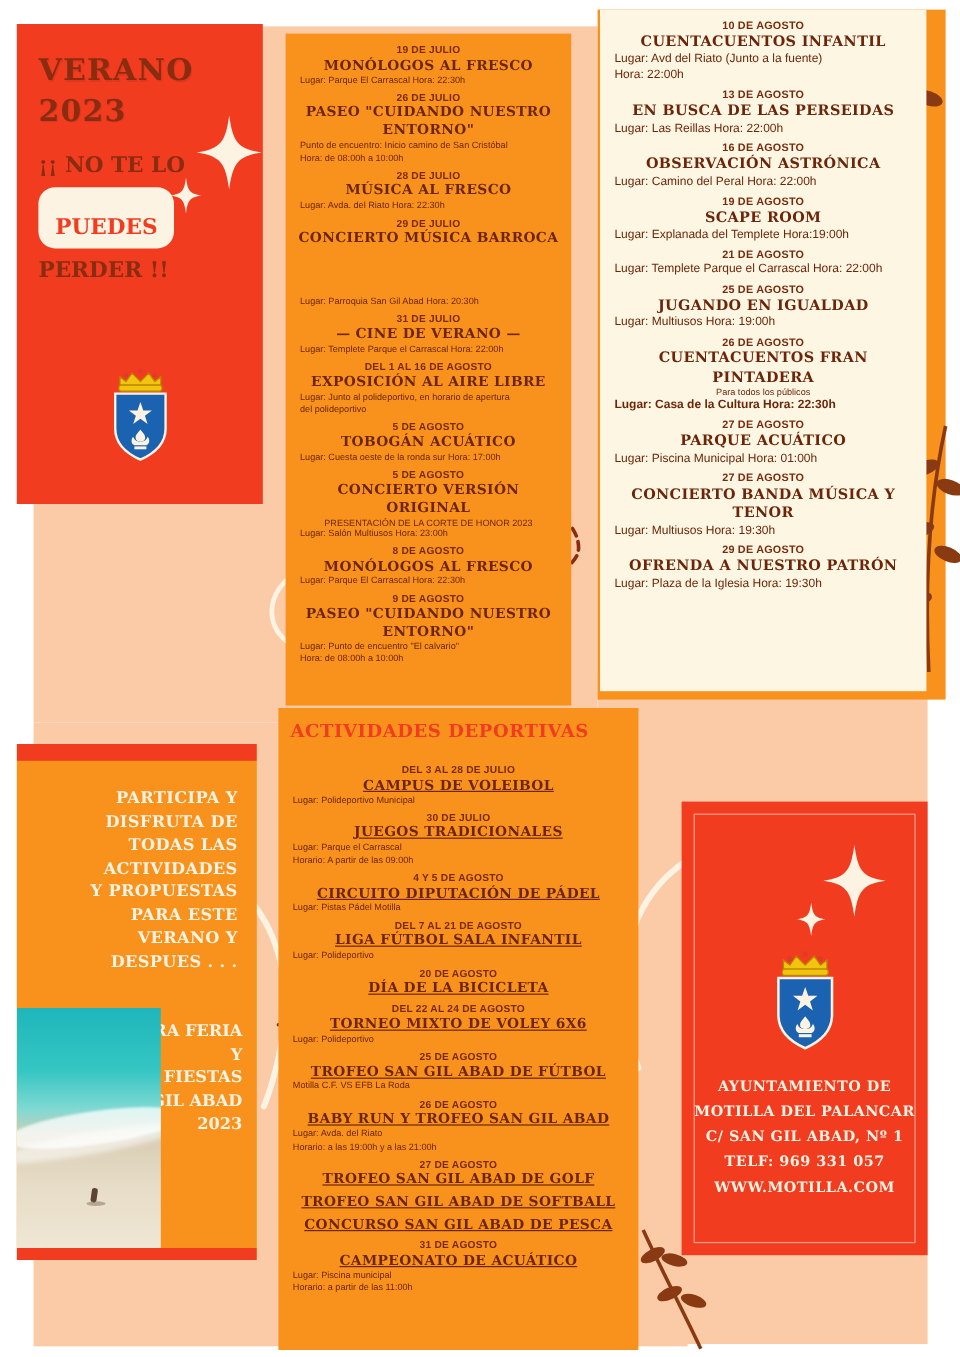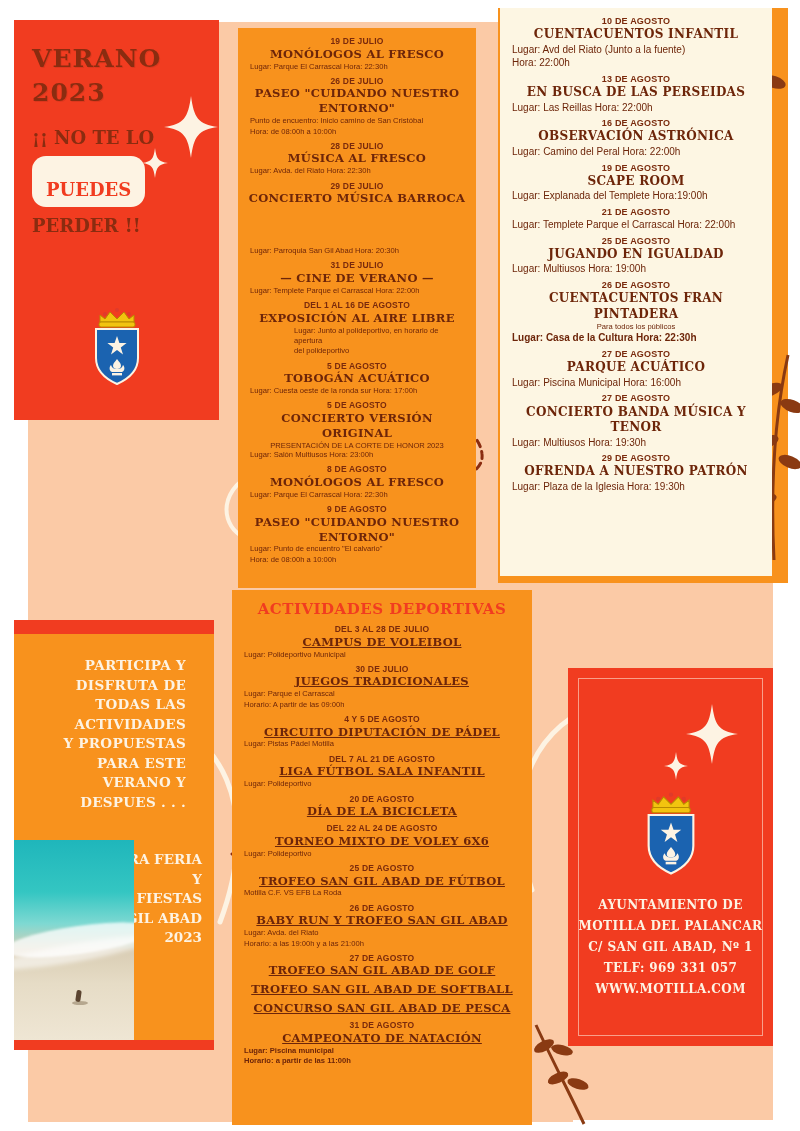--- a/index.html
+++ b/index.html
@@ -126,27 +126,27 @@
     position: absolute;
     left: 232px; top: 590px;
     width: 300px; height: 535px;
     background: #f8921d;
     box-sizing: border-box;
     padding: 10px 10px 10px 10px;
     color: #7a2a0c;
     overflow: hidden;
   }
   .col-3-title {
-    text-align: center;
+    text-align: left;
     font-family: "DejaVu Serif", serif;
     font-weight: bold;
     font-size: 15px;
     color: #f13c20;
     letter-spacing: 0.5px;
-    margin-bottom: 6px;
+    margin-bottom: 18px;
   }
 
   .ev { text-align: center; margin-bottom: 4px; }
   .ev-date {
     font-size: 8.5px;
     font-weight: bold;
     letter-spacing: 0.2px;
     color: #7a2a0c;
     line-height: 1.25;
   }
@@ -190,21 +190,21 @@
     background: #f13c20;
   }
   .participa-red-bottom {
     position: absolute;
     left: 0; bottom: 0;
     width: 200px; height: 10px;
     background: #f13c20;
   }
   .participa-text {
     position: absolute;
-    right: 28px; top: 36px;
+    right: 16px; top: 36px;
     width: 130px;
     text-align: right;
     color: #fdf3e3;
     font-family: "DejaVu Serif", serif;
     font-weight: bold;
     font-size: 13.5px;
     line-height: 1.45;
     letter-spacing: 0.3px;
   }
   .participa-text2 {
@@ -419,21 +419,21 @@
           <div class="ev-meta" style="white-space: pre-line; margin-top: 40px;">Lugar: Parroquia San Gil Abad     Hora: 20:30h</div>
         </div>
         <div class="ev">
           <div class="ev-date">31 DE JULIO</div>
           <div class="ev-name">— CINE DE VERANO —</div>
           <div class="ev-meta" style="white-space: pre-line;">Lugar: Templete Parque el Carrascal    Hora: 22:00h</div>
         </div>
         <div class="ev">
           <div class="ev-date">DEL 1 AL 16 DE AGOSTO</div>
           <div class="ev-name">EXPOSICIÓN AL AIRE LIBRE</div>
-          <div class="ev-meta" style="white-space: pre-line; margin-left: 44px;">Lugar: Junto al polideportivo, en horario de apertura
+          <div class="ev-meta" style="white-space: pre-line;">Lugar: Junto al polideportivo, en horario de apertura
 del polideportivo</div>
         </div>
         <div class="ev">
           <div class="ev-date">5 DE AGOSTO</div>
           <div class="ev-name">TOBOGÁN ACUÁTICO</div>
           <div class="ev-meta" style="white-space: pre-line;">Lugar: Cuesta oeste de la ronda sur      Hora: 17:00h</div>
         </div>
         <div class="ev">
           <div class="ev-date">5 DE AGOSTO</div>
           <div class="ev-name">CONCIERTO VERSIÓN ORIGINAL</div>
@@ -488,21 +488,21 @@
         </div>
         <div class="ev">
           <div class="ev-date">26 DE AGOSTO</div>
           <div class="ev-name">CUENTACUENTOS FRAN PINTADERA</div>
           <div class="ev-note">Para todos los públicos</div>
           <div class="ev-meta" style="white-space: pre-line; font-weight: bold;">Lugar: Casa de la Cultura      Hora: 22:30h</div>
         </div>
         <div class="ev">
           <div class="ev-date">27 DE AGOSTO</div>
           <div class="ev-name">PARQUE ACUÁTICO</div>
-          <div class="ev-meta" style="white-space: pre-line;">Lugar: Piscina Municipal Hora: 16:00h</div>
+          <div class="ev-meta" style="white-space: pre-line;">Lugar: Piscina Municipal Hora: 01:00h</div>
         </div>
         <div class="ev">
           <div class="ev-date">27 DE AGOSTO</div>
           <div class="ev-name">CONCIERTO BANDA MÚSICA Y TENOR</div>
           <div class="ev-meta" style="white-space: pre-line;">Lugar: Multiusos                 Hora: 19:30h</div>
         </div>
         <div class="ev">
           <div class="ev-date">29 DE AGOSTO</div>
           <div class="ev-name">OFRENDA A NUESTRO PATRÓN</div>
           <div class="ev-meta" style="white-space: pre-line;">Lugar: Plaza de la Iglesia       Hora: 19:30h</div>
@@ -559,22 +559,22 @@
           <div class="ev-name u">TROFEO SAN GIL ABAD DE GOLF</div>
         </div>
         <div class="ev">
           <div class="ev-name u">TROFEO SAN GIL ABAD DE SOFTBALL</div>
         </div>
         <div class="ev">
           <div class="ev-name u">CONCURSO SAN GIL ABAD DE PESCA</div>
         </div>
         <div class="ev">
           <div class="ev-date">31 DE AGOSTO</div>
-          <div class="ev-name u">CAMPEONATO DE NATACIÓN</div>
-          <div class="ev-meta" style="white-space: pre-line; font-weight: bold;">Lugar: Piscina municipal
+          <div class="ev-name u">CAMPEONATO DE ACUÁTICO</div>
+          <div class="ev-meta" style="white-space: pre-line;">Lugar: Piscina municipal
 Horario: a partir de las 11:00h</div>
         </div>
       </div>
   </div>
 
   <div class="participa">
     <div class="participa-red-top"></div>
     <div class="participa-text" style="white-space:pre-line;">PARTICIPA Y
 DISFRUTA DE
 TODAS LAS

